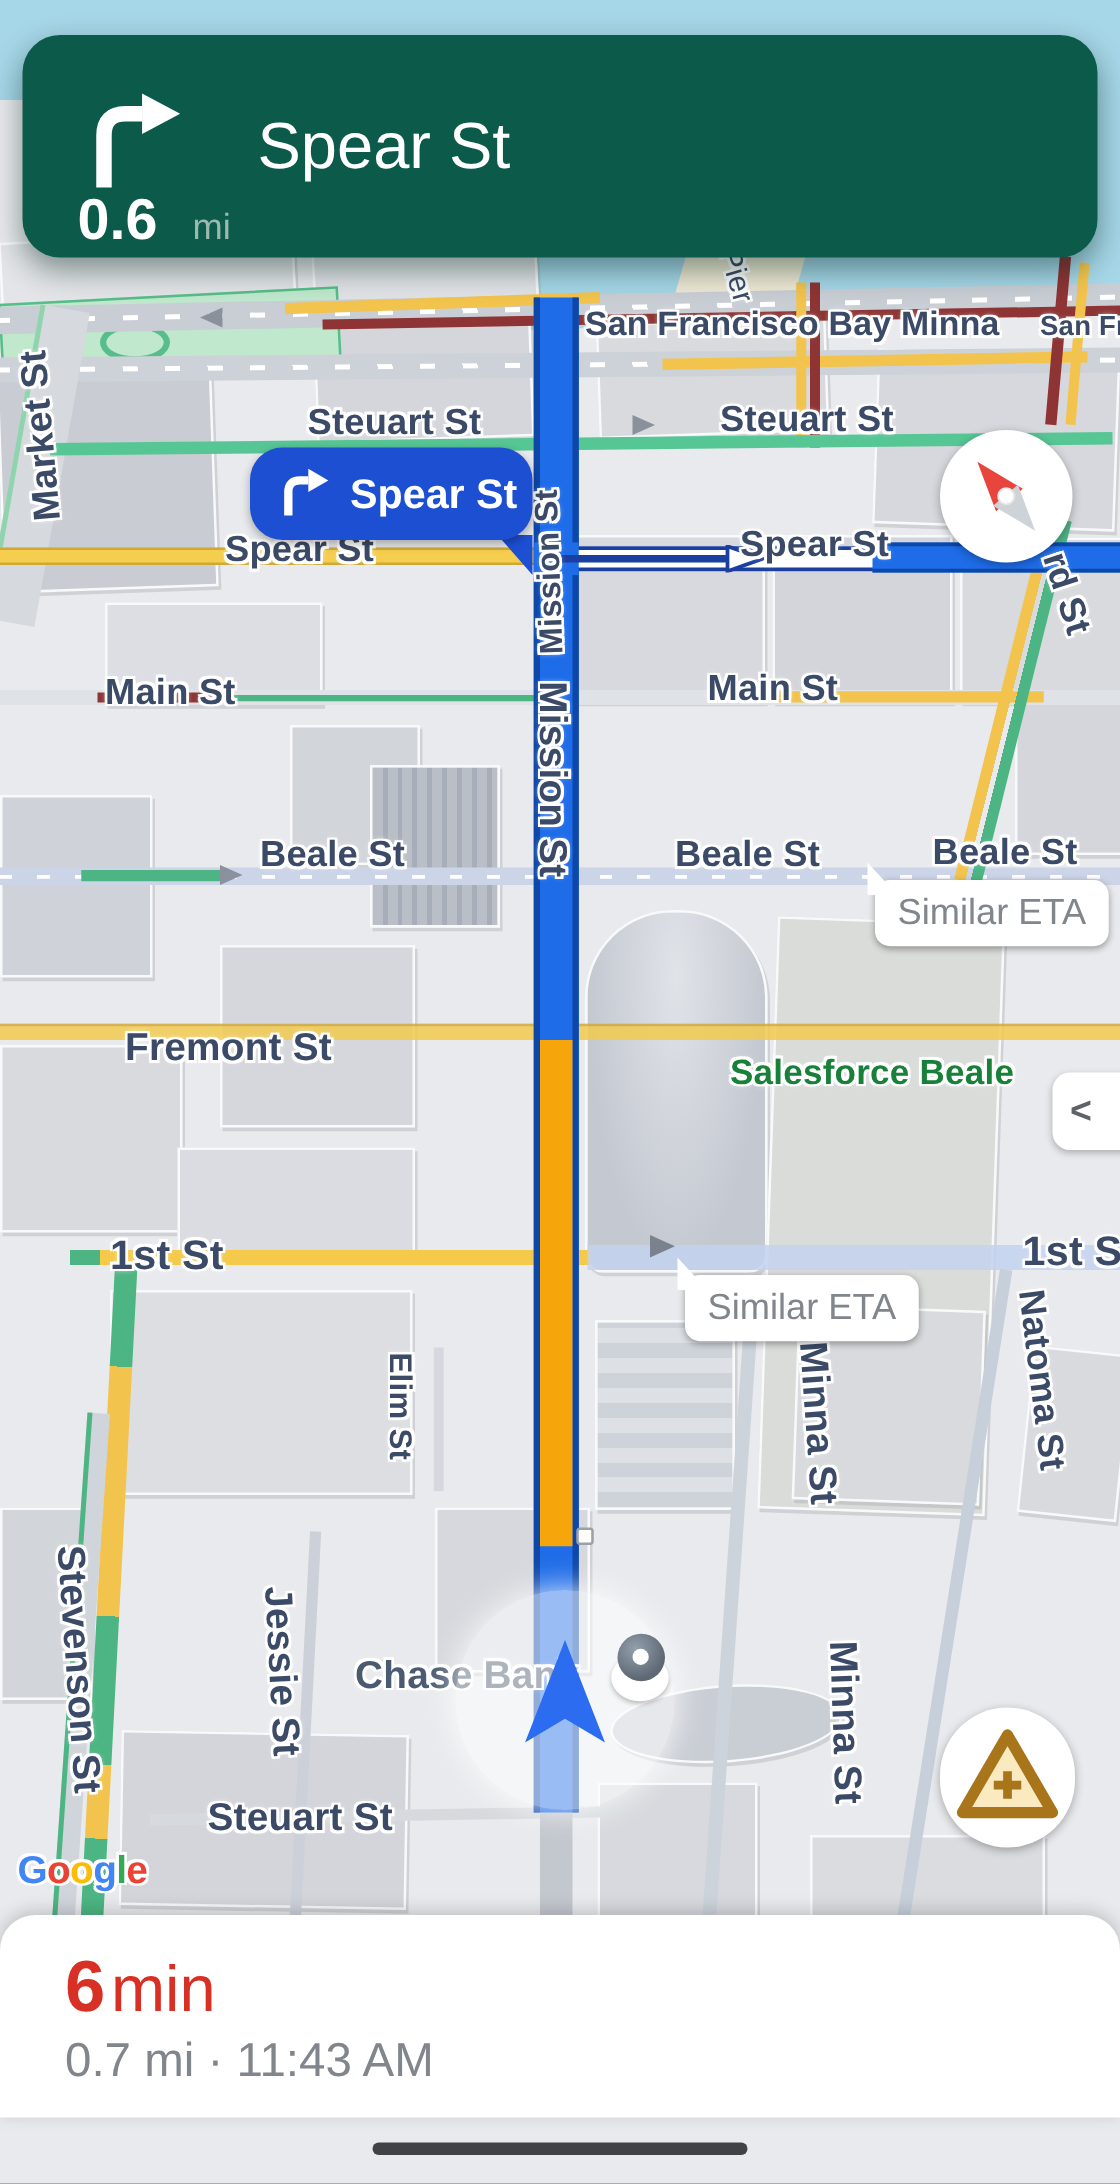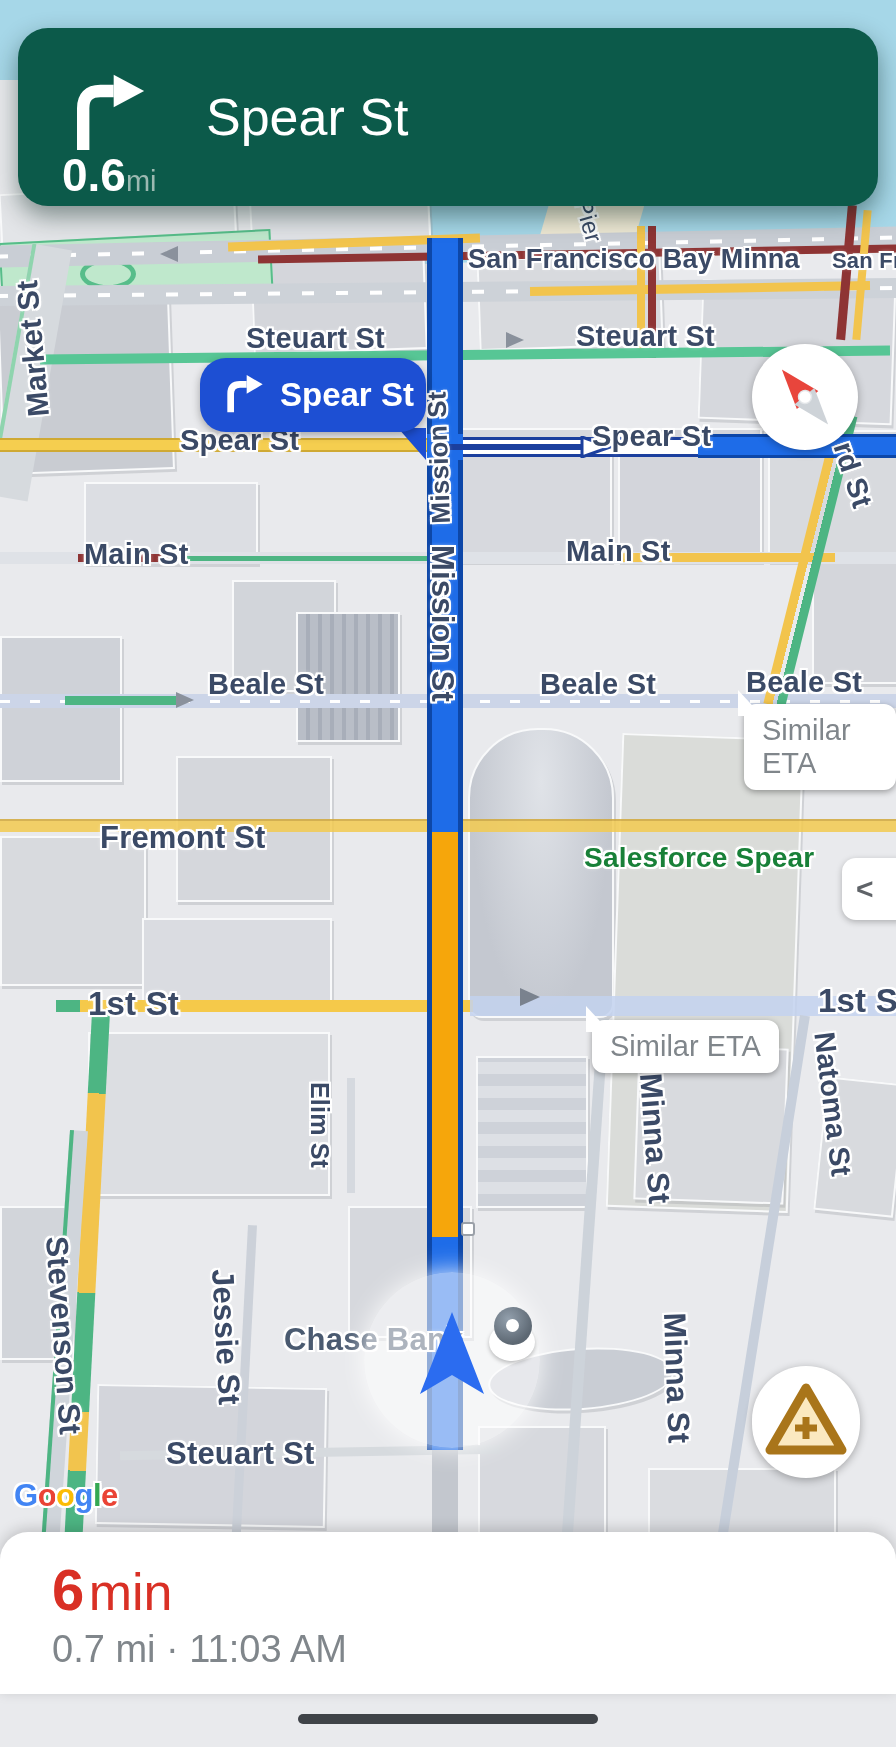--- a/index.html
+++ b/index.html
@@ -25,29 +25,29 @@
     border-right:5px solid var(--route_border,#0d47a8);box-sizing:border-box;z-index:3;}
   #route-orange{position:absolute;left:0;right:0;top:594px;height:405px;background:var(--route_orange,#f6a60b);}
   
   #maneuver-callout{position:absolute;left:200px;top:358px;width:226px;height:74px;z-index:7;
     background:var(--callout_blue,#1d4fd3);border-radius:26px;display:flex;align-items:center;
     gap:12px;padding-left:20px;box-sizing:border-box;box-shadow:0 3px 8px rgba(0,0,0,.3);}
   #maneuver-callout .lbl{color:#fff;font-size:33px;font-weight:700;}
   #maneuver-tail{position:absolute;left:398px;top:428px;width:0;height:0;z-index:6;
     border-top:32px solid var(--callout_blue,#1d4fd3);border-left:28px solid transparent;}
   .eta-bubble{position:absolute;background:#fff;border-radius:12px;padding:10px 18px;z-index:7;
-    color:var(--muted_gray,#80868b);font-size:29px;box-shadow:0 2px 6px rgba(0,0,0,.35);margin-left:44px;}
+    color:var(--muted_gray,#80868b);font-size:29px;box-shadow:0 2px 6px rgba(0,0,0,.35);}
   .eta-tail{position:absolute;width:0;height:0;border-bottom:26px solid #fff;border-right:24px solid transparent;}
   
   #banner{position:absolute;left:18px;top:28px;width:860px;height:178px;z-index:20;
     background:var(--banner_bg,#0c5a4a);border-radius:30px;box-shadow:0 10px 24px rgba(0,30,25,.45);}
   #banner .primary{position:absolute;left:188px;top:0;height:178px;display:flex;align-items:center;
     color:#fff;font-size:52px;font-weight:500;}
   #banner .dist{position:absolute;left:44px;top:120px;color:#fff;font-size:46px;font-weight:700;}
-  #banner .unit{font-size:29px;font-weight:400;color:#9cb9b1;}
+  #banner .unit{font-size:29px;font-weight:400;color:#9cb9b1;margin-left:28px;}
   
   #bottom-sheet{position:absolute;left:0;top:1532px;width:896px;height:162px;background:#fff;
     border-radius:28px 28px 0 0;box-shadow:0 -3px 14px rgba(0,0,0,.18);z-index:30;}
   #eta-line{position:absolute;left:52px;top:24px;color:var(--eta_red,#d93025);}
   #eta-line .v{font-size:58px;font-weight:700;}
   #eta-line .u{font-size:52px;font-weight:400;}
   #trip-details{position:absolute;left:52px;top:96px;font-size:38px;color:var(--muted_gray,#80868b);}
   #drag-handle{position:absolute;left:298px;top:182px;width:300px;height:10px;border-radius:5px;
     background:var(--sheet_handle,#3f4348);}
   
@@ -172,21 +172,21 @@
     <div class="sl" style="left:180px;top:424px;">Spear St</div>
     <div class="sl" style="left:592px;top:420px;">Spear St</div>
     <div class="sl" style="left:426px;top:524px;transform:rotate(-92deg);font-size:26px;z-index:5;">Mission St</div>
     <div class="sl md" style="left:460px;top:545px;transform:rotate(90deg);">Mission St</div>
     <div class="sl" style="left:84px;top:538px;">Main St</div>
     <div class="sl" style="left:566px;top:535px;">Main St</div>
     <div class="sl" style="left:208px;top:668px;">Beale St</div>
     <div class="sl" style="left:540px;top:668px;">Beale St</div>
     <div class="sl" style="left:746px;top:666px;">Beale St</div>
     <div class="sl md" style="left:100px;top:820px;">Fremont St</div>
-    <div class="sl green" style="left:584px;top:842px;">Salesforce Spear</div>
+    <div class="sl green" style="left:584px;top:842px;">Salesforce Beale</div>
     <div class="sl lg" style="left:88px;top:985px;">1st St</div>
     <div class="sl lg" style="left:818px;top:982px;">1st S</div>
     <div class="sl" style="left:840px;top:1030px;transform:rotate(83deg);">Natoma St</div>
     <div class="sl md" style="left:668px;top:1072px;transform:rotate(86deg);">Minna St</div>
     <div class="sl md" style="left:692px;top:1312px;transform:rotate(88deg);">Minna St</div>
     <div class="sl sm" style="left:334px;top:1082px;transform:rotate(90deg);">Elim St</div>
     <div class="sl md" style="left:240px;top:1268px;transform:rotate(87deg);">Jessie St</div>
     <div class="sl md" style="left:74px;top:1235px;transform:rotate(86deg);">Stevenson St</div>
     <div class="sl md" style="left:166px;top:1436px;">Steuart St</div>
     <div class="sl" style="left:858px;top:438px;transform:rotate(72deg);">rd St</div>
@@ -254,17 +254,17 @@
       <span>0.6</span><span class="unit">mi</span>
     </div>
     <div class="primary">Spear St</div>
   </div>
 
   <div id="bottom-sheet">
     <div id="eta-line">
       <span class="v">6</span>
       <span class="u">min</span>
     </div>
-    <div id="trip-details">0.7 mi · 11:03 AM</div>
+    <div id="trip-details">0.7 mi · 11:43 AM</div>
     <div id="drag-handle"></div>
   </div>
 
 </div>
 
 </body></html>

